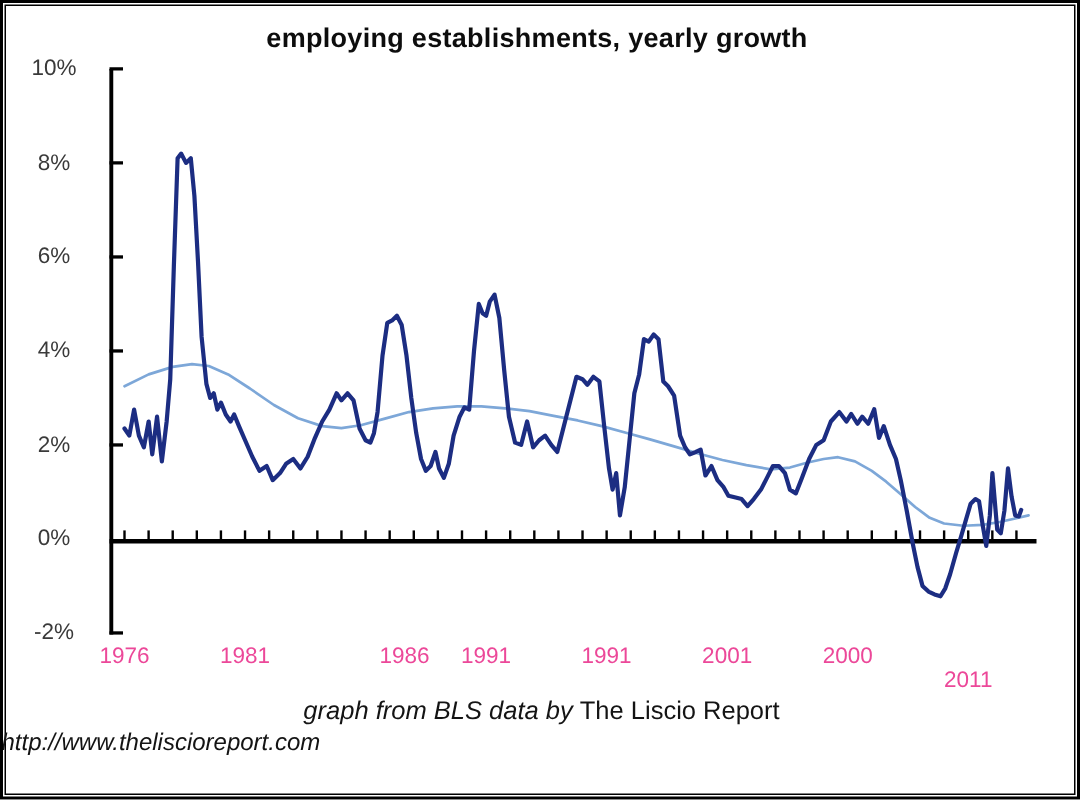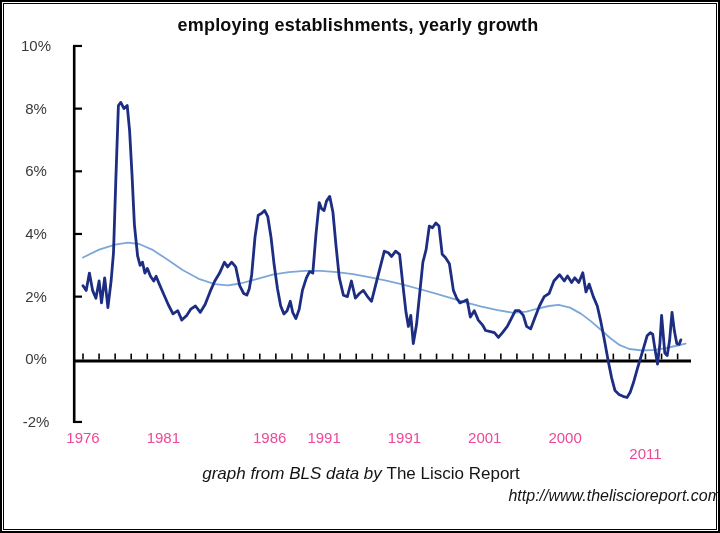--- a/index.html
+++ b/index.html
@@ -30,21 +30,21 @@
   .annotation{
     position:absolute;left:118px;top:392px;
     font-size:14px;font-style:italic;color:#222;
   }
   .caption1{
     position:absolute;left:0;top:463px;width:720px;text-align:center;
     font-size:17px;color:#141414;
   }
   .caption1 .it{font-style:italic;}
   .caption2{
-    position:absolute;left:0;top:486px;width:720px;text-align:right;
+    position:absolute;left:0;top:486px;width:720px;text-align:left;
     font-size:16px;font-style:italic;color:#141414;
   }
 </style>
 </head>
 <body>
 
 <div class="frame-outer">
   <div class="frame-inner">
     <div class="canvas">
 

